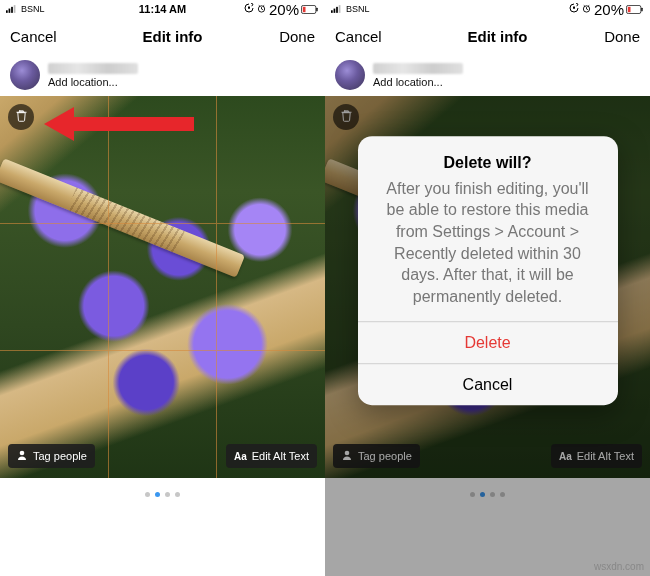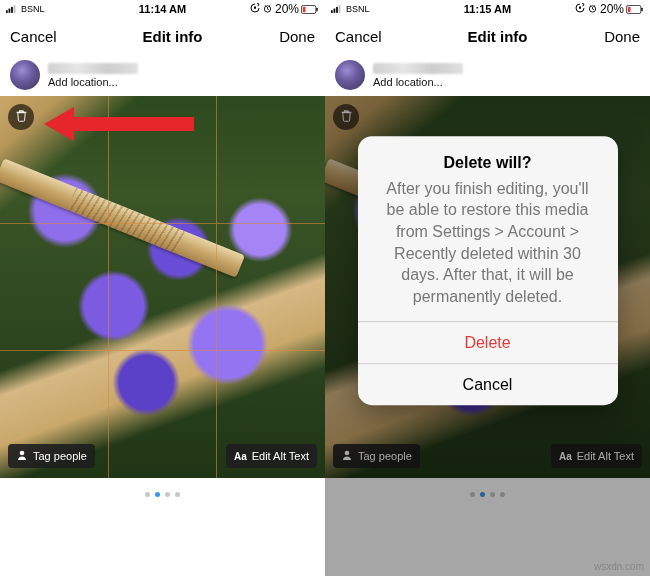--- a/index.html
+++ b/index.html
@@ -36,21 +36,21 @@
     font-size: 10px;
     background: #fff;
     position: relative;
     z-index: 6;
   }
   .sb-left, .sb-right { display: flex; align-items: center; gap: 3px; }
   .sig svg { width: 12px; height: 8px; }
   .carrier { font-size: 9px; }
   .clock { font-weight: 600; font-size: 11px; }
   .sb-center { position: absolute; left: 0; right: 0; text-align: center; }
-  .batt { display: flex; align-items: center; gap: 2px; font-size: 12px; }
+  .batt { display: flex; align-items: center; gap: 2px; font-size: 15px; }
   .batt svg { width: 18px; height: 9px; }
   
   .navbar {
     height: 36px;
     display: flex;
     align-items: center;
     justify-content: space-between;
     padding: 0 10px;
     font-size: 15px;
     background: #fff;
@@ -285,21 +285,20 @@
         <span class="sig">
           <svg viewBox="0 0 14 9">
               <rect x="0" y="6" width="2" height="3" fill="#000"></rect>
               <rect x="3" y="4" width="2" height="5" fill="#000"></rect>
               <rect x="6" y="2" width="2" height="7" fill="#000"></rect>
               <rect x="9" y="0" width="2" height="9" fill="#bbb"></rect>
             </svg>
         </span>
         <span class="carrier">BSNL</span>
       </div>
-      <div class="sb-center"><span class="clock">11:15 AM</span></div>
       <div class="sb-right">
         <span>
           <svg width="10" height="10" viewBox="0 0 10 10">
               <path d="M5 1a4 4 0 1 0 4 4" fill="none" stroke="#000" stroke-width="1"></path>
               <path d="M7 0l2 1.2-1.2 2" fill="none" stroke="#000" stroke-width="1"></path>
               <rect x="4" y="3.5" width="2" height="2.2" rx="0.3" fill="#000"></rect>
             </svg>
         </span>
         <span>
           <svg width="9" height="9" viewBox="0 0 10 10">

